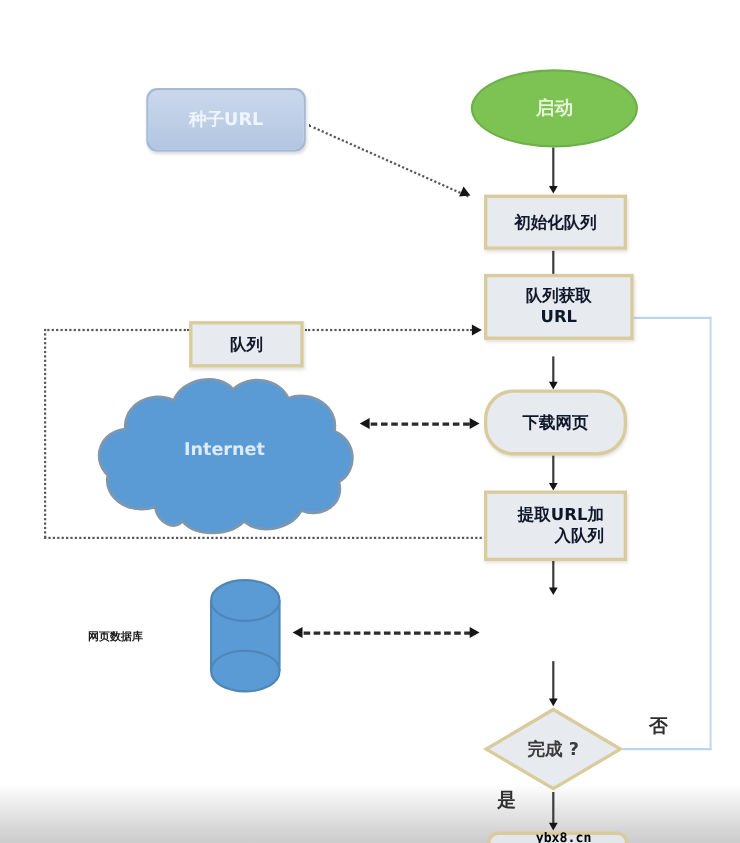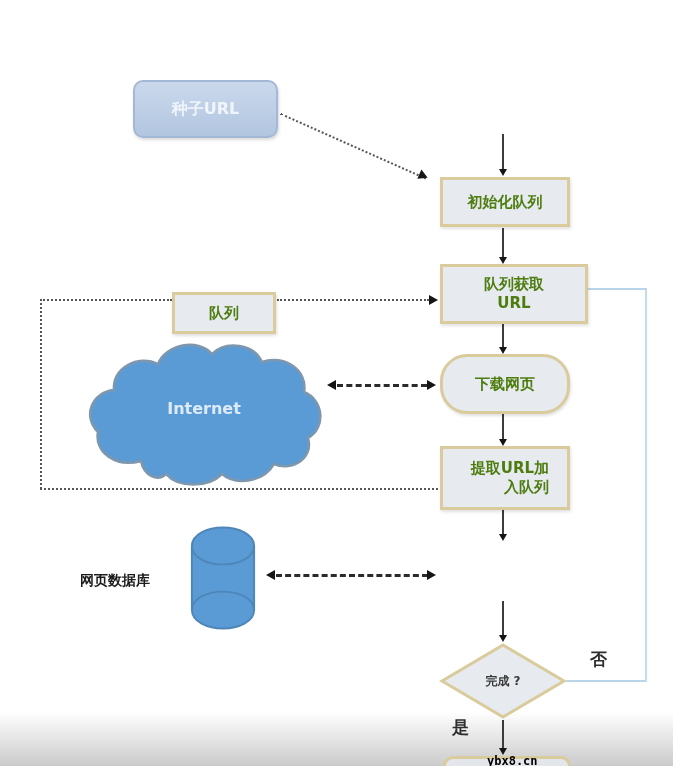--- a/index.html
+++ b/index.html
@@ -5,21 +5,21 @@
   html,body { margin:0; padding:0; background:#fff; }
   .frame {
     position:relative; width:673px; height:766px; overflow:hidden;
     background:#ffffff; font-family:"DejaVu Sans", sans-serif;margin-top:32px;
   }
   
   .node {
     position:absolute; box-sizing:border-box;
     background:#e7eaef; border:3px solid #d9cb9b;
     display:flex; align-items:center; justify-content:center;
-    text-align:center; font-weight:bold; font-size:15px; color:#4d7c0f;
+    text-align:center; font-weight:bold; font-size:15px; color:#0f172a;
     box-shadow:1px 2px 3px rgba(0,0,0,0.12); line-height:1.25;
   }
   .terminator-seed {
     position:absolute; box-sizing:border-box;
     background:linear-gradient(#cad8ec,#b2c6e0);
     border:2px solid #a3b8d6; border-radius:10px;
     display:flex; align-items:center; justify-content:center;
     font-weight:bold; font-size:16px; color:#f0f5fb;
     box-shadow:1px 2px 3px rgba(0,0,0,0.15);
   }
@@ -52,25 +52,25 @@
   .blue-h  { position:absolute; height:2px; background:#b9d5ea; }
   .blue-v  { position:absolute; width:2px;  background:#c3dbec; }
   .blue-arr-left { position:absolute; width:0; height:0;
              border-top:5px solid transparent; border-bottom:5px solid transparent;
              border-right:8px solid #8fb4d2; }
   
   .cloud-wrap { position:absolute; }
   .cloud-label { position:absolute; text-align:center; font-weight:bold;
                  font-size:16px; color:#ddeaf8; }
   .cyl-wrap { position:absolute; }
-  .db-label { position:absolute; font-weight:bold; font-size:14px; color:#1c1c1c; }
+  .db-label { position:absolute; font-weight:bold; font-size:10px; color:#1c1c1c; }
   .diamond-wrap { position:absolute; }
   .diamond-label { position:absolute; width:100%; top:0; left:0; height:100%;
                    display:flex; align-items:center; justify-content:center;
-                   font-weight:bold; font-size:12px; color:#3b3b3b; }
+                   font-weight:bold; font-size:16px; color:#3b3b3b; }
   .side-label { position:absolute; font-weight:bold; font-size:17px; color:#2e2e2e; }
   .watermark { position:absolute; font-family:"DejaVu Sans Mono", monospace;
                font-weight:bold; font-size:12px; color:#000; z-index:5; }
   .bottom-fade { position:absolute; left:0; top:680px; width:673px; height:86px;
                background:linear-gradient(to bottom, rgba(182,182,182,0) 0%,
                           rgba(178,178,178,0.55) 50%, #b2b2b2 100%); z-index:1; }
   .above-fade { z-index:2; }
 </style>
 </head>
 <body>
@@ -111,26 +111,29 @@
   <div class="arr-down" style="left:499px; top:502px;"></div>
   <div class="vline" style="left:502px; top:569px; height:37px;"></div>
   <div class="arr-down" style="left:499px; top:603px;"></div>
   <div class="vline above-fade" style="left:502px; top:688px; height:31px;"></div>
   <div class="arr-down above-fade" style="left:499px; top:716px;"></div>
 
   <div class="terminator-seed" style="left:133px; top:48px; width:145px; height:58px;">
     <span>种子URL</span>
   </div>
 
+  <div class="start-ellipse" style="left:428px; top:31px; width:152px; height:71px;">
+    <span>启动</span>
+  </div>
 
   <div class="node" style="left:440px; top:145px; width:130px; height:50px;">
     <span>初始化队列</span>
   </div>
 
-  <div class="node" style="left:440px; top:232px; width:148px; height:60px;">
+  <div class="node" style="left:440px; top:217px; width:136px; height:60px;">
     <span style="display:inline-block; width:80px;">队列获取URL</span>
   </div>
 
   <div class="node" style="left:172px; top:260px; width:104px; height:42px;">
     <span>队列</span>
   </div>
 
   <div class="node" style="left:440px; top:322px; width:130px; height:60px;border-radius:27px;">
     <span>下载网页</span>
   </div>

